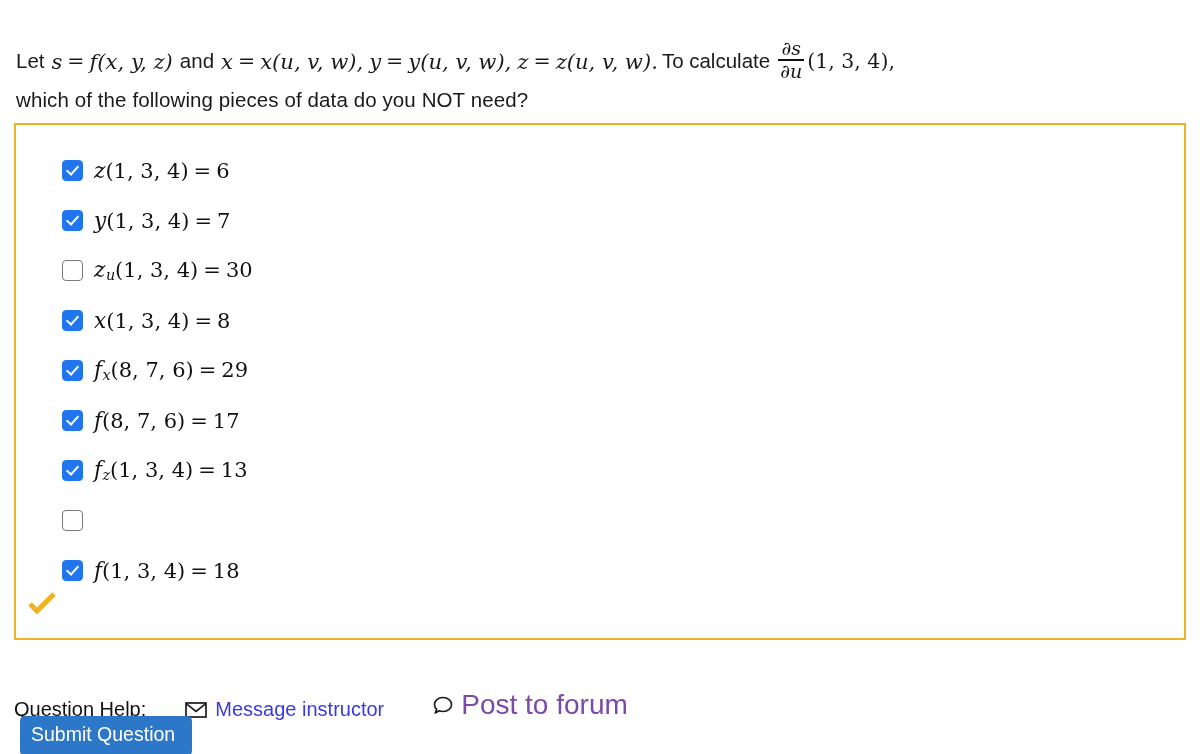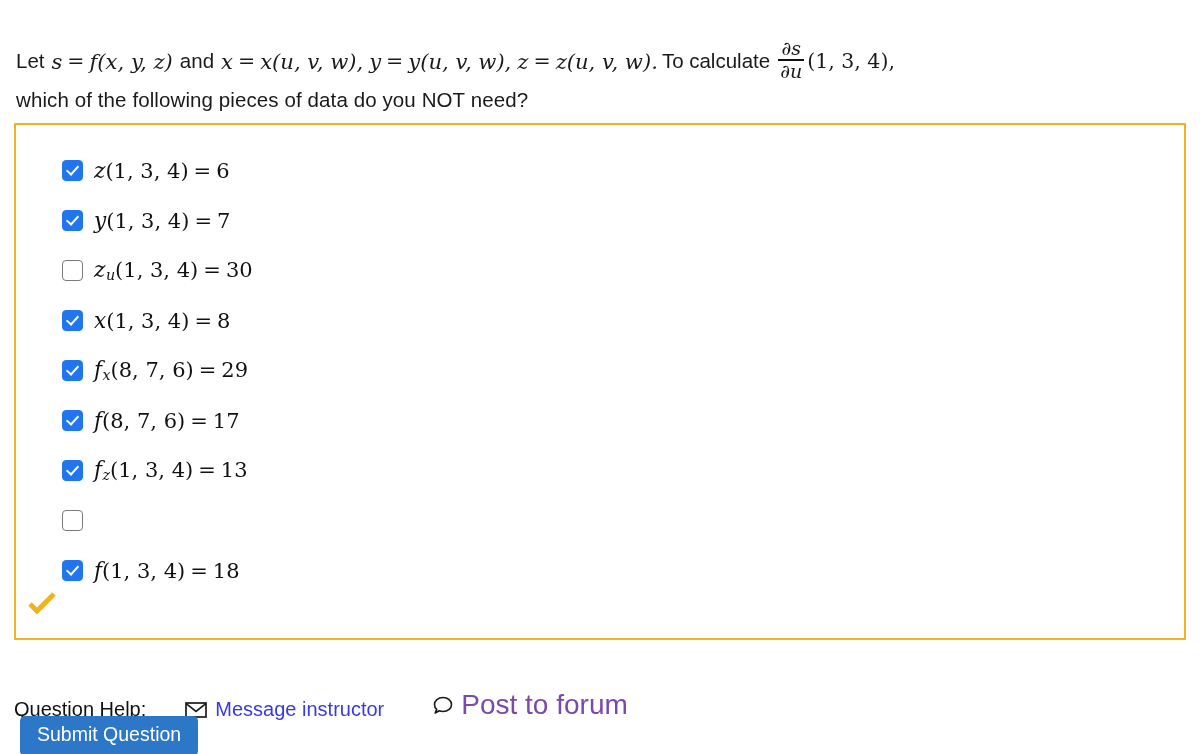--- a/index.html
+++ b/index.html
@@ -184,21 +184,21 @@
   .submit-btn {
     position: absolute;
     left: 20px;
     top: 716px;
     background: #2d77c9;
     color: #ffffff;
     border: none;
     border-radius: 5px;
     font-family: "Liberation Sans", sans-serif;
     font-size: 19.5px;
-    padding: 9px 17px 11px 17px;
+    padding: 9px 17px 11px 11px;
     cursor: pointer;
     line-height: 1;
   }
 </style>
 </head>
 <body>
 
 <div class="prompt-line1">
   <span>Let</span>
   <span class="mth" style="margin-left:7px">s</span>

